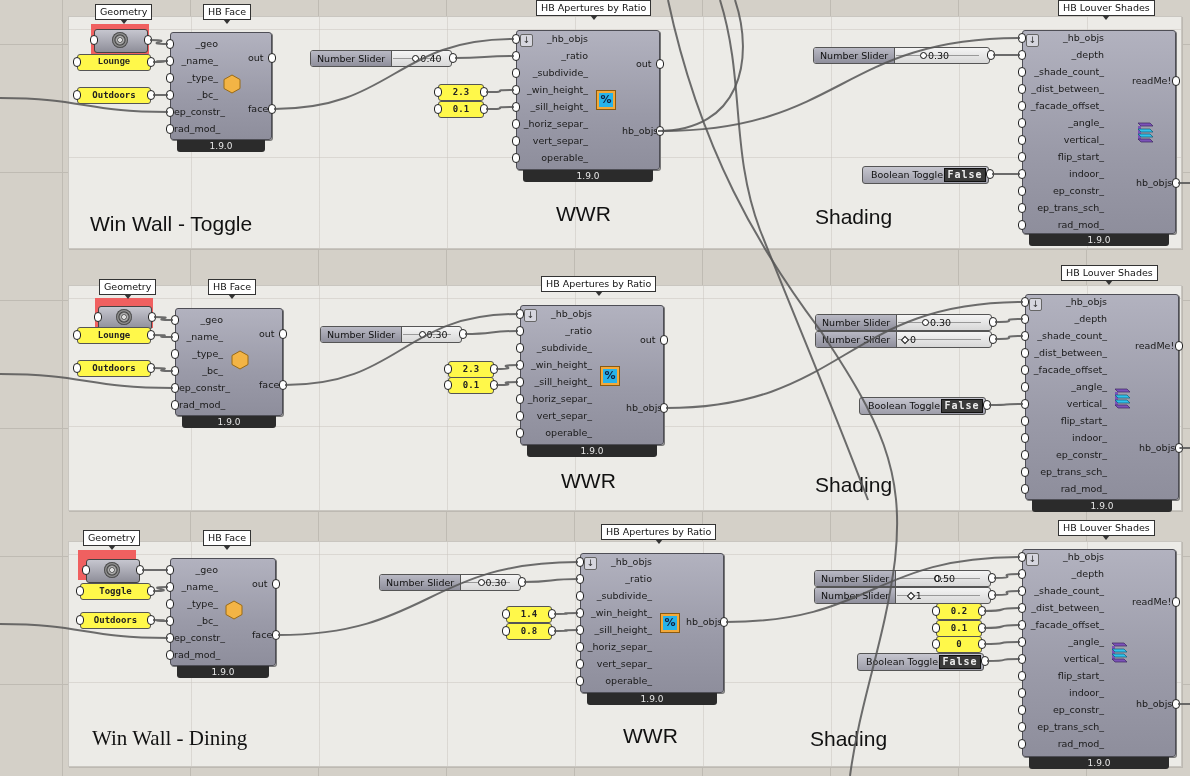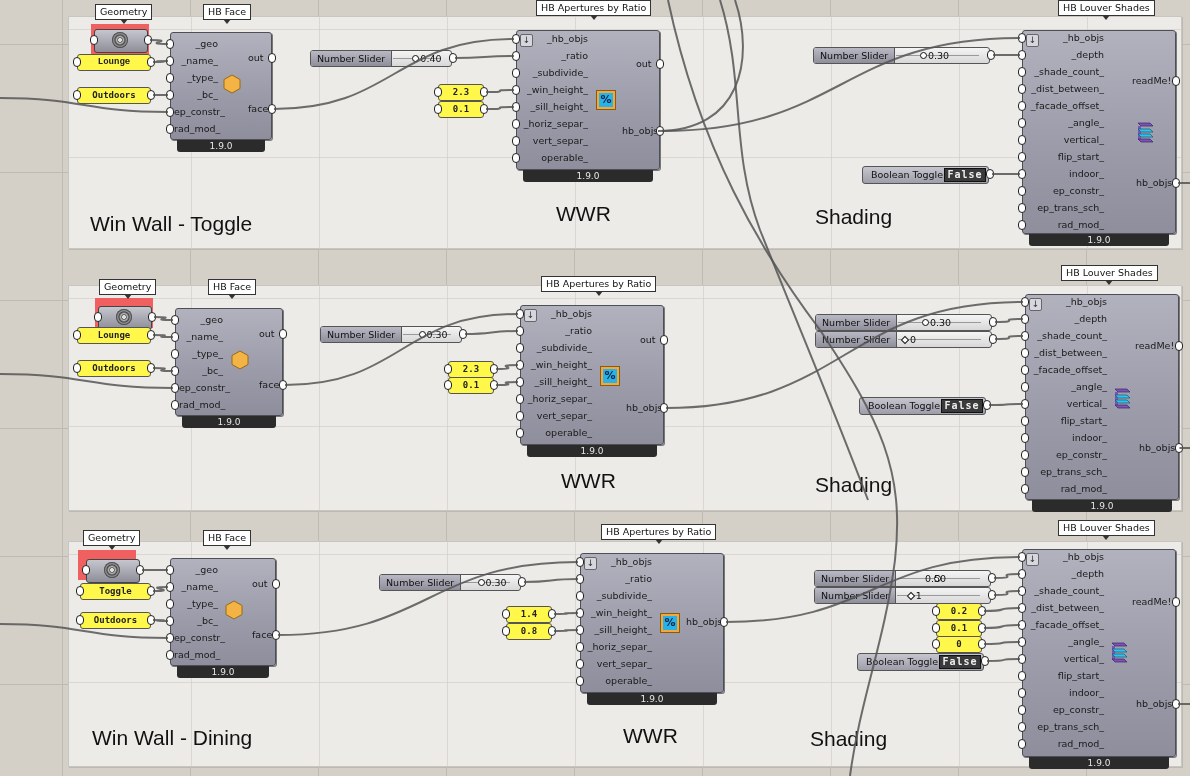--- a/index.html
+++ b/index.html
@@ -316,21 +316,21 @@
       <div class="knob dia" style="left: 86px;"></div>
       <div class="val" style="left: 94px;">0</div>
     </div>
     <div class="grip" style="left: 989px; top: 334px;"></div>
     <div class="toggle" style="left: 859px; top: 397px; width: 125px;">
       <span class="tg-label">Boolean Toggle</span>
       <span class="tg-val">False</span>
     </div>
     <div class="grip" style="left: 983px; top: 400px;"></div>
     <div class="group" style="left: 68px; top: 541px; width: 1112px; height: 224px;"></div>
-    <div class="group-label" style="left: 92px; top: 726px;">Win Wall - Dining</div>
+    <div class="group-label" style="left: 92px; top: 726px; font-family: Liberation Serif, serif;">Win Wall - Dining</div>
     <div class="section-label" style="left: 623px; top: 724px;">WWR</div>
     <div class="section-label" style="left: 810px; top: 727px;">Shading</div>
     <div class="geo-highlight" style="left: 78px; top: 550px; width: 58px; height: 30px;"></div>
     <div class="tooltip" style="left: 83px; top: 530px;">Geometry</div>
     <div class="geom" style="left: 86px; top: 559px;">
       <div class="hex"></div>
     </div>
     <div class="grip" style="left: 82px; top: 565px;"></div>
     <div class="grip" style="left: 136px; top: 565px;"></div>
     <div class="panel" style="left: 80px; top: 583px; width: 69px;">Toggle</div>
@@ -438,21 +438,21 @@
         <polygon points="2,2 14,2 17,5 5,5" fill="#7b52b8" stroke="#3c2560" stroke-width=".7"></polygon>
         <rect x="2" y="5" width="3" height="14" fill="#7b52b8"></rect>
         <polygon points="2,8 14,8 17,11 5,11" fill="#2ec3ee" stroke="#135a72" stroke-width=".7"></polygon>
         <polygon points="2,13 14,13 17,16 5,16" fill="#2ec3ee" stroke="#135a72" stroke-width=".7"></polygon>
         <polygon points="2,18 14,18 17,21 5,21" fill="#7b52b8" stroke="#3c2560" stroke-width=".7"></polygon>
       </svg></div>
     <div class="slider" style="left: 814px; top: 570px; width: 175px;">
       <div class="sl-label">Number Slider</div>
       <div class="track" style="left: 82px; width: 83px;"></div>
       <div class="knob" style="left: 119.2px;"></div>
-      <div class="val" style="left: 110px;">0.50</div>
+      <div class="val" style="left: 119px;">0.50</div>
     </div>
     <div class="grip" style="left: 988px; top: 573px;"></div>
     <div class="slider" style="left: 814px; top: 587px; width: 175px;">
       <div class="sl-label">Number Slider</div>
       <div class="track" style="left: 82px; width: 83px;"></div>
       <div class="knob dia" style="left: 92.64px;"></div>
       <div class="val" style="left: 100.64px;">1</div>
     </div>
     <div class="grip" style="left: 988px; top: 590px;"></div>
     <div class="panel" style="left: 936px; top: 603px; width: 44px;">0.2</div>

